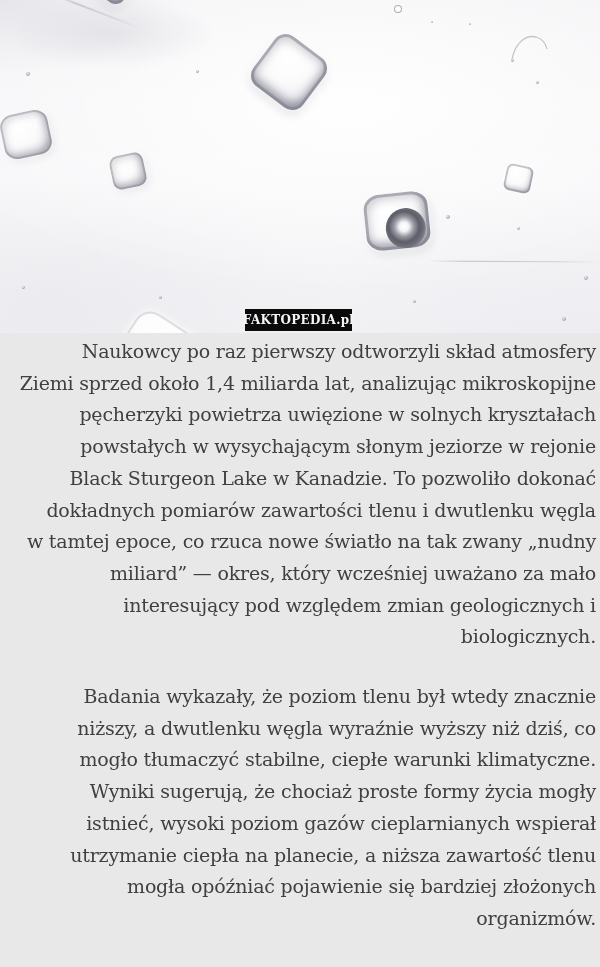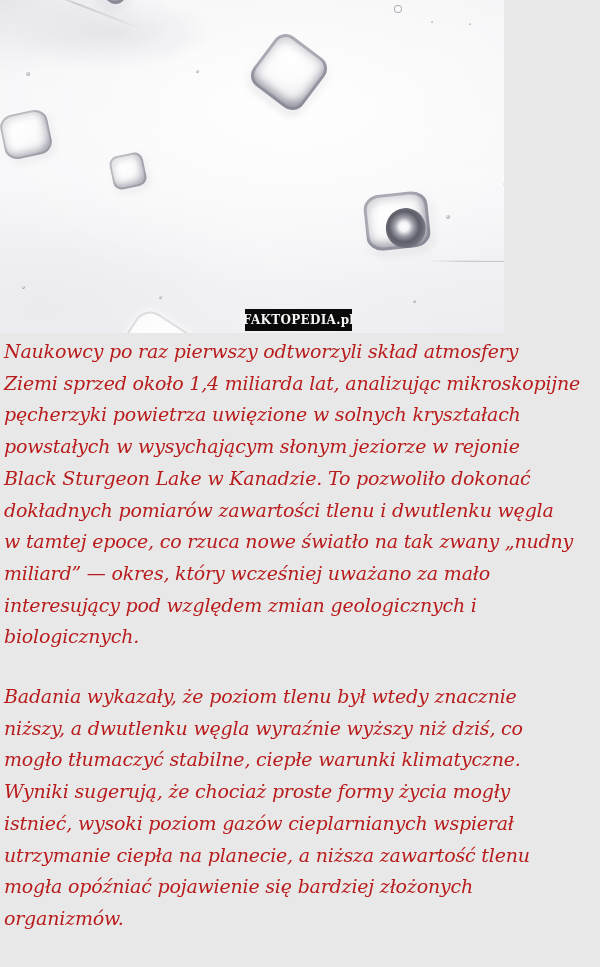--- a/index.html
+++ b/index.html
@@ -4,21 +4,21 @@
 <style>
   html,body{margin:0;padding:0;background:#e8e8e8;}
   .canvas{
     position:relative;width:600px;height:967px;overflow:hidden;
     font-family:"DejaVu Serif", serif;
     background:#e8e8e8;
   }
 
   
   .photo{
-    position:absolute;left:0;top:0;width:504px;height:333px;overflow:hidden;
+    position:absolute;left:0;top:0;width:600px;height:333px;overflow:hidden;
     background:
       radial-gradient(40% 32% at 0% 0%, rgba(208,208,216,.40), rgba(208,208,216,0) 72%),
       radial-gradient(120% 90% at 58% 32%, rgba(255,255,255,.95), rgba(255,255,255,0) 62%),
       radial-gradient(90% 70% at 8% 92%, rgba(226,226,232,.45), rgba(226,226,232,0) 55%),
       radial-gradient(120% 90% at 100% 100%, rgba(230,230,236,.40), rgba(230,230,236,0) 50%),
       linear-gradient(#f4f4f6, #f7f7f9 55%, #f2f2f5);
   }
 
   .crystal{
     position:absolute;border-radius:24%;
@@ -62,23 +62,23 @@
     background:#0a0a0a;display:flex;align-items:center;justify-content:center;
   }
   .badge span{
     color:#f5f5f5;font-size:12px;font-weight:bold;letter-spacing:.3px;white-space:nowrap;
   }
 
   
   .article{
     position:absolute;left:0;top:333px;width:600px;height:634px;
     background:#e8e8e8;
-    color:#b91c1c;
-    text-align:left;
-    padding-top:3px;box-sizing:border-box;font-style:italic;
+    color:#404040;
+    text-align:right;
+    padding-top:3px;box-sizing:border-box;
   }
   .article p{
     margin:0;padding:0 4px;
     font-size:19px;line-height:31.7px;letter-spacing:-0.2px;
     white-space:pre-line;
   }
   .article p + p{margin-top:28px;}
 </style>
 </head>
 <body>

